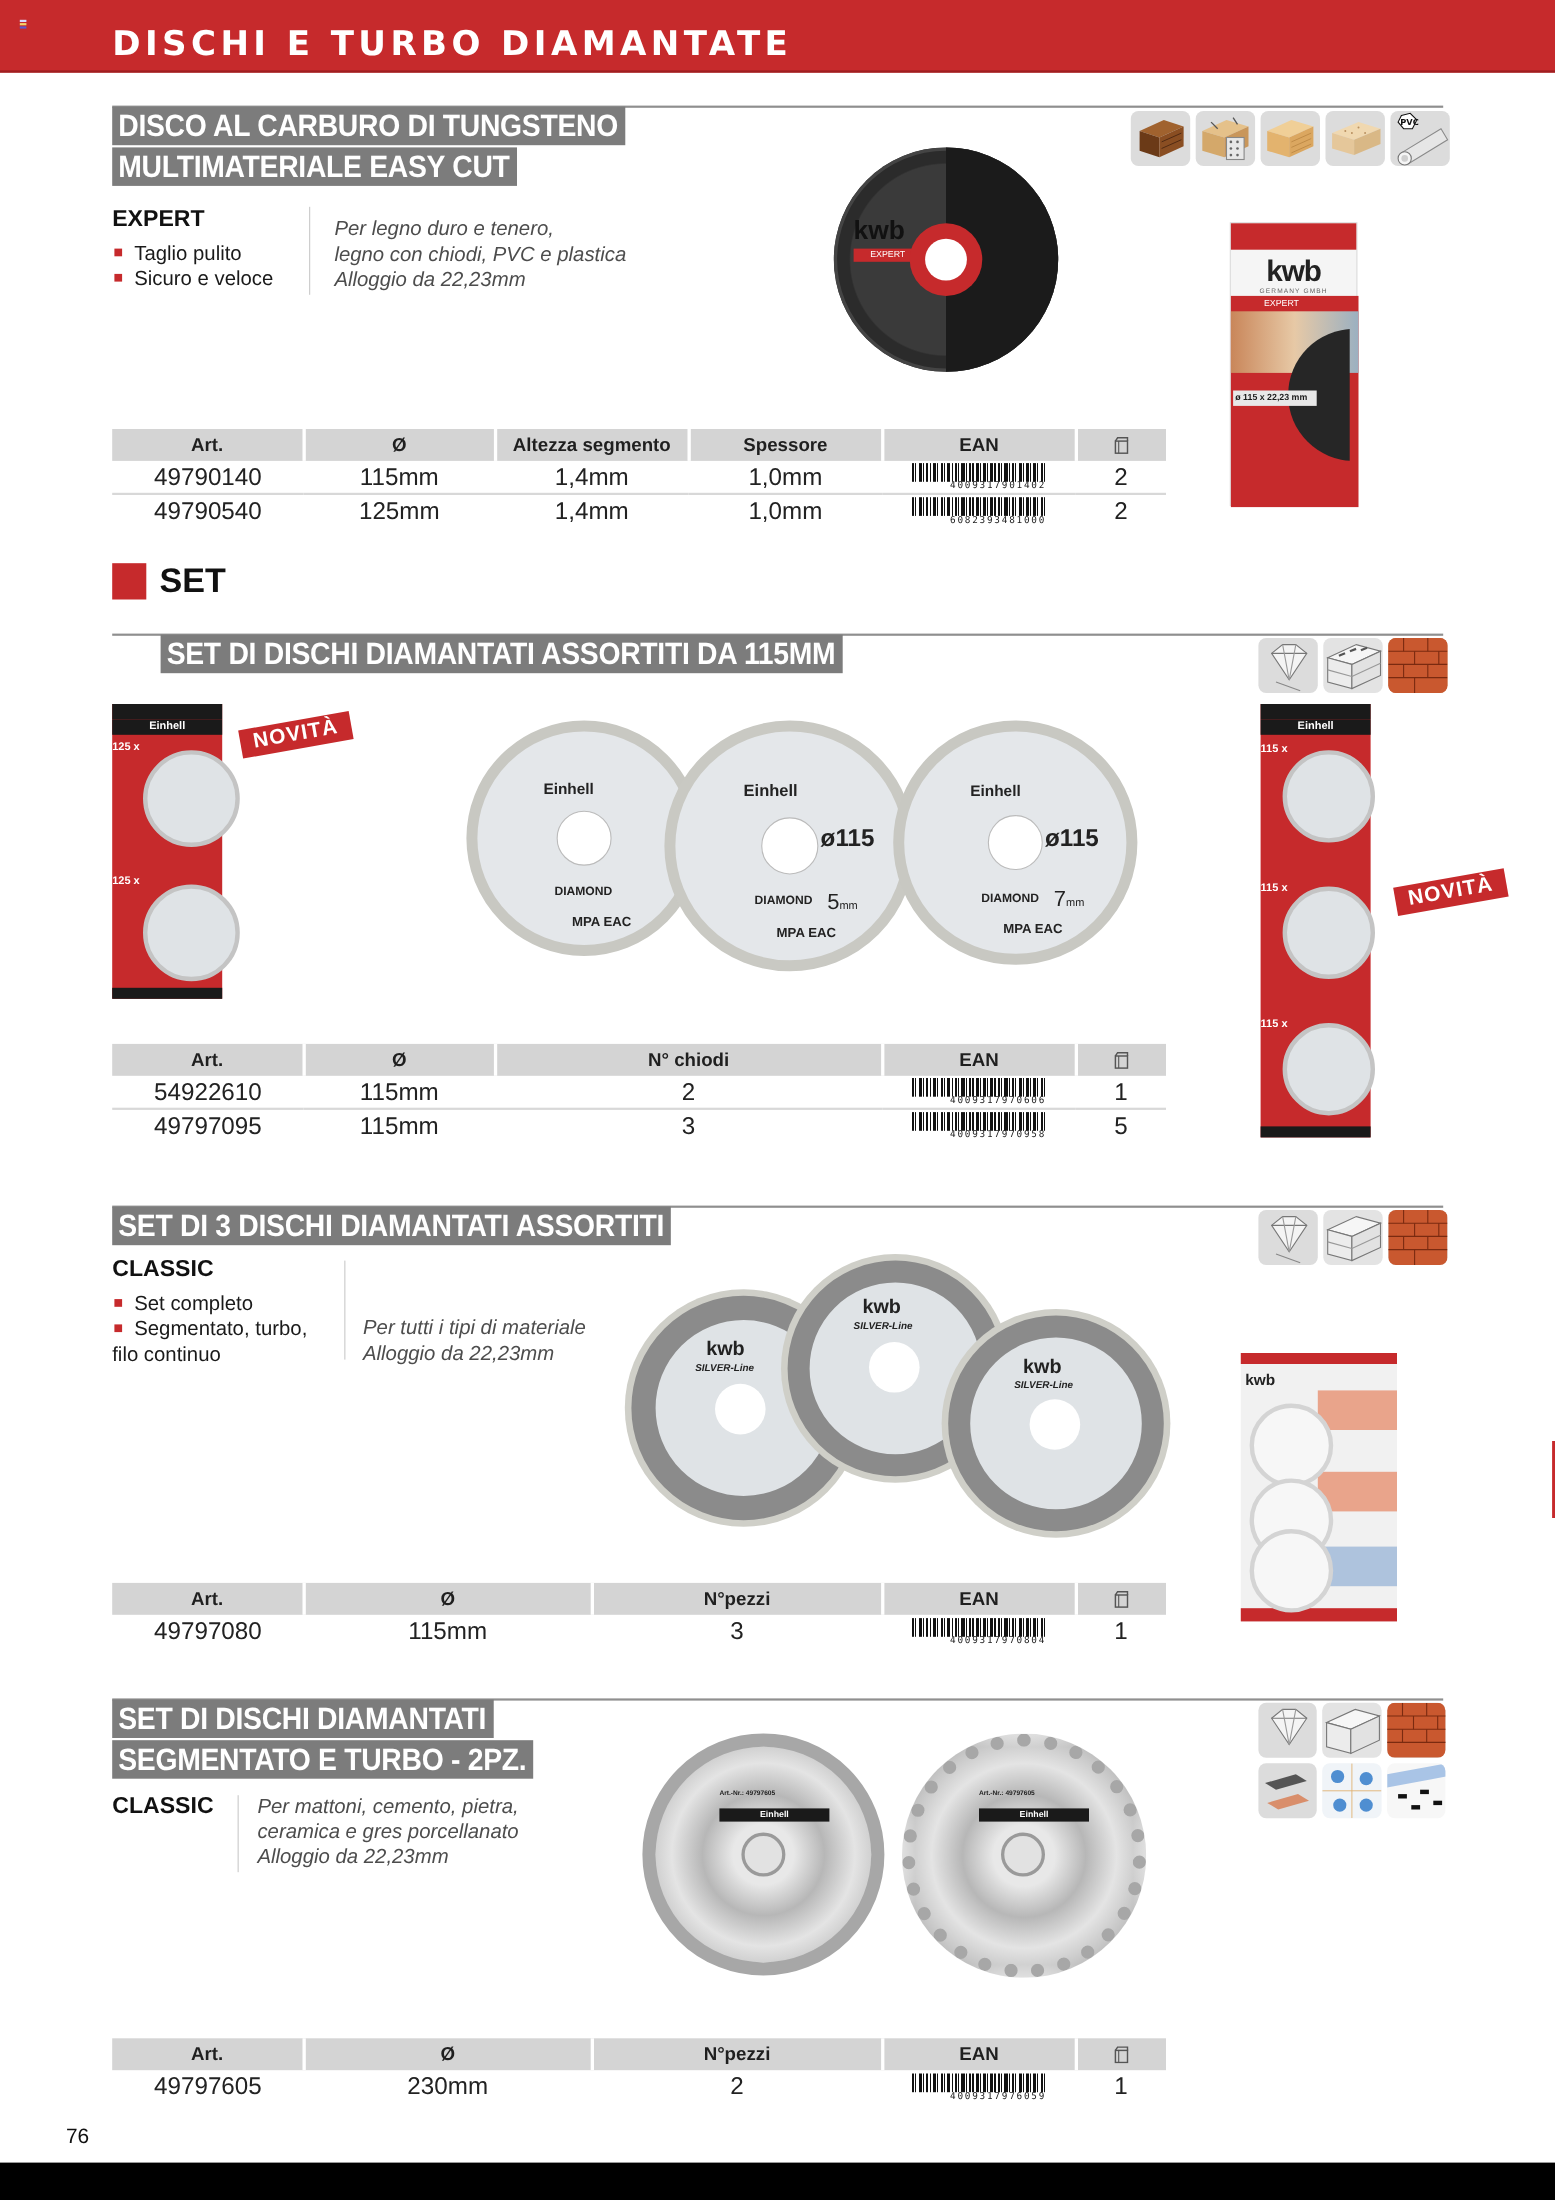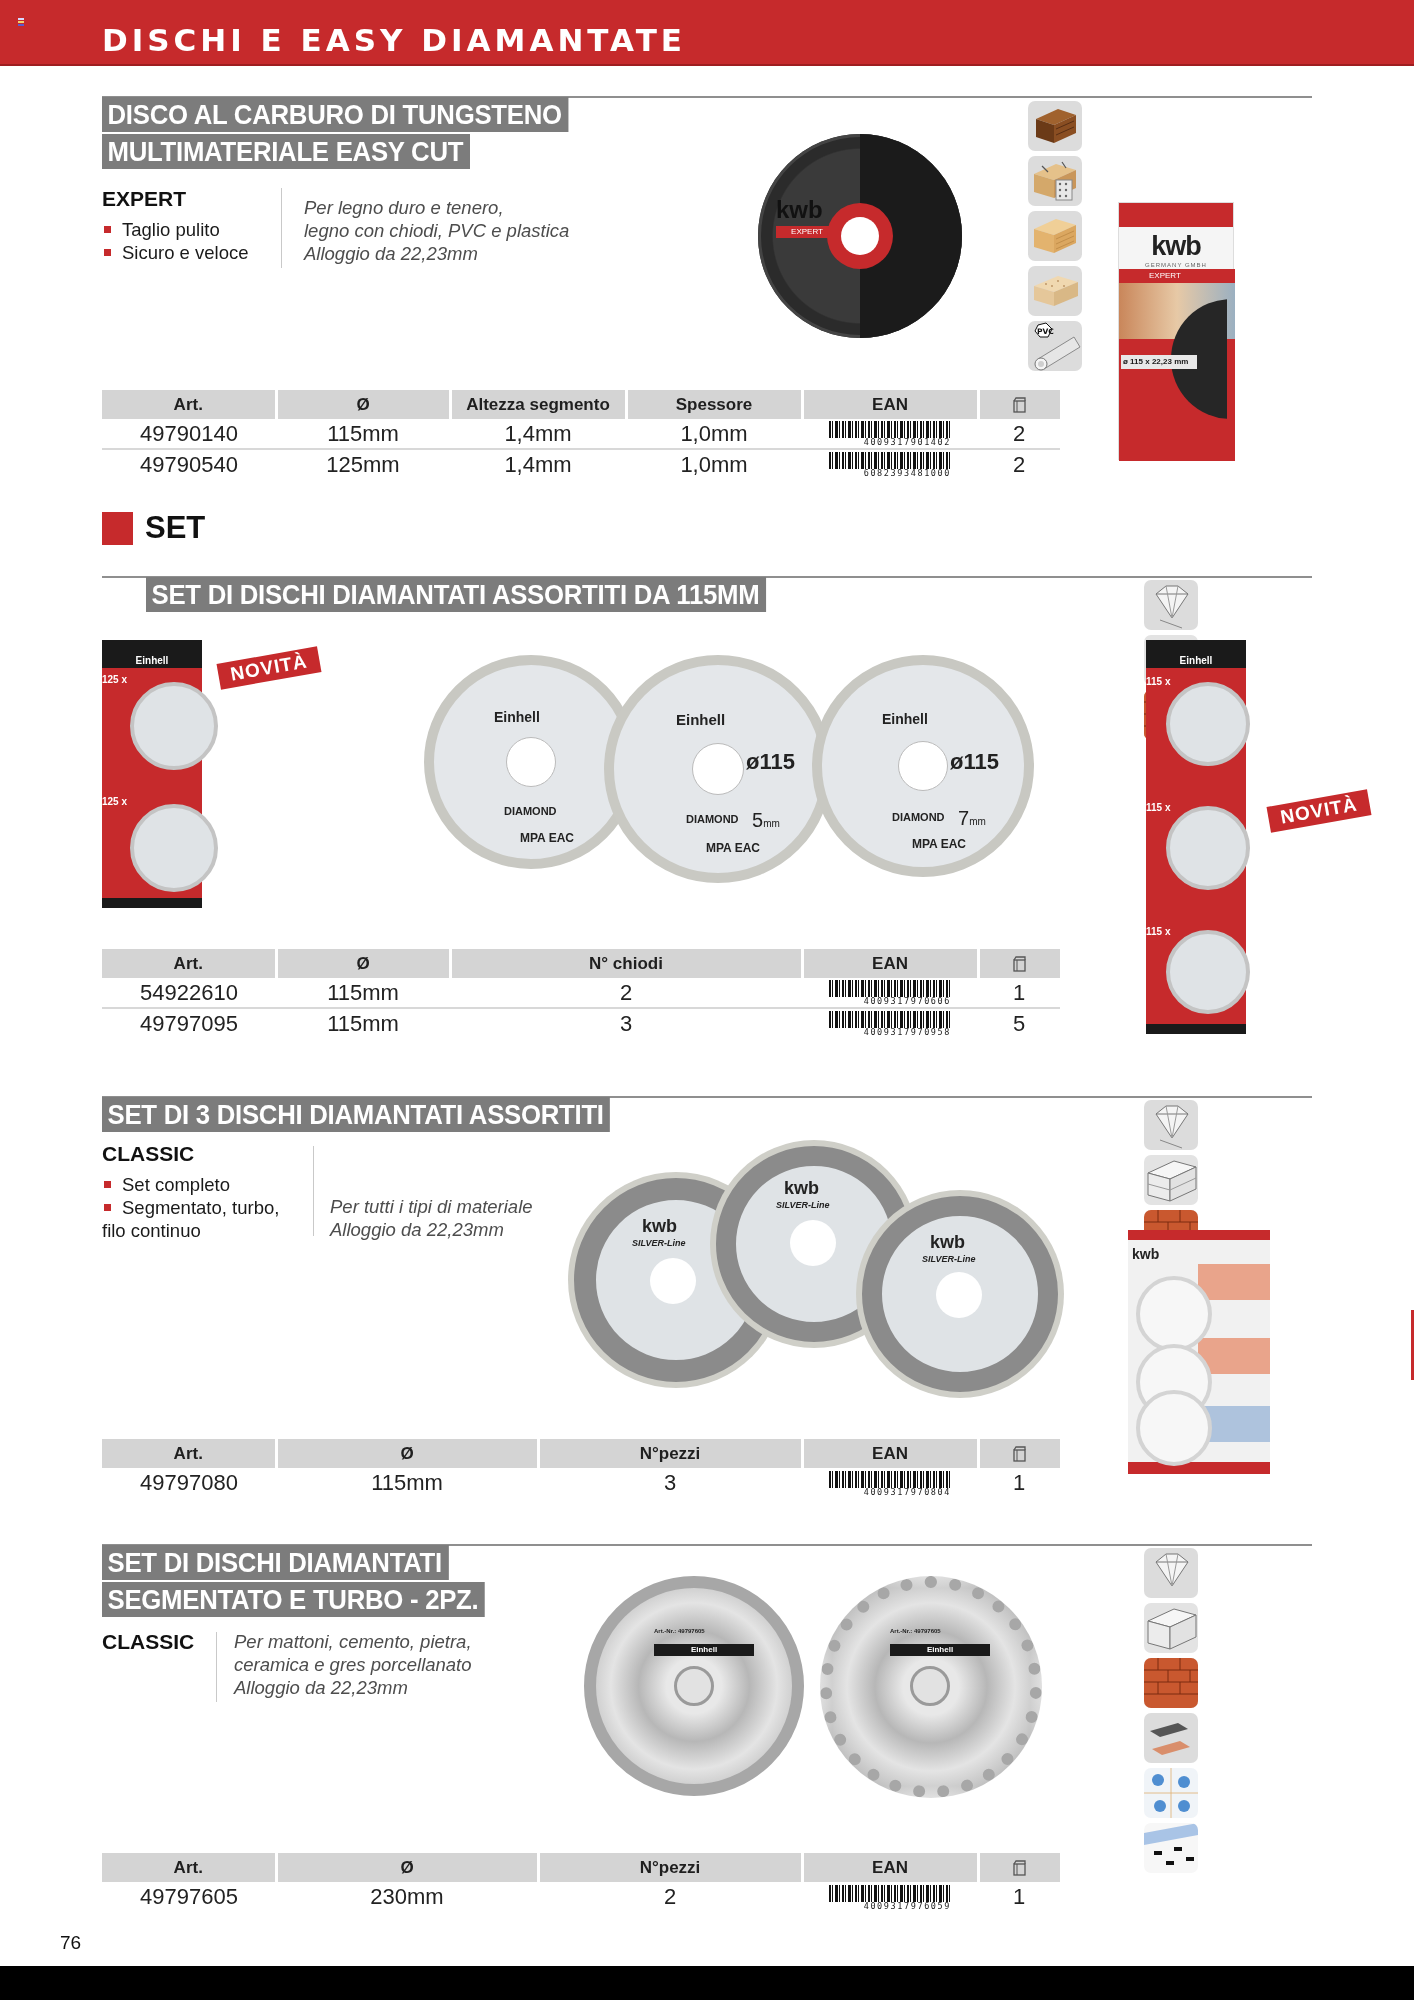--- a/index.html
+++ b/index.html
@@ -30,21 +30,21 @@
   .spec-table th { background: #d4d4d4; font-weight: bold; font-size: 17px; color: #1f1f1f; height: 29px; border-right: 3px solid #ffffff; text-align: center; }
   .spec-table th:last-child { border-right: none; }
   .spec-table td { font-size: 22px; color: #222; text-align: center; height: 30px; font-family: "Liberation Sans", sans-serif; }
   .spec-table tr.sep td { border-bottom: 2px solid #d8d8d8; }
   .barcode { display: inline-block; width: 122px; height: 26px; position: relative; vertical-align: middle; }
   .barcode .bars { height: 17px; background: repeating-linear-gradient(90deg, #111 0 2px, #fff 2px 3px, #111 3px 4px, #fff 4px 6px, #111 6px 9px, #fff 9px 10px, #111 10px 11px, #fff 11px 13px); }
   .barcode .num { font-family: "DejaVu Sans Mono", monospace; font-size: 8.5px; letter-spacing: 1.6px; color: #222; line-height: 9px; text-align: right; }
   .pack-icon { display: inline-block; width: 15px; height: 16px; position: relative; vertical-align: middle; }
 
   
-  .tiles { position: absolute; display: flex; gap: 5px; flex-direction: column; }
+  .tiles { position: absolute; display: flex; gap: 5px; }
   .tile { width: 54px; height: 50px; border-radius: 7px; background: #dcdcdc; overflow: hidden; position: relative; }
   .tile svg { position: absolute; left: 0; top: 0; }
 
   
   .disc { position: absolute; border-radius: 50%; }
   .hub { position: absolute; border-radius: 50%; background: #fff; }
   .card { position: absolute; }
   .ribbon { position: absolute; background: #c62a2c; color: #fff; font-weight: bold; font-size: 19px; padding: 2px 12px; letter-spacing: 1px; transform: rotate(-10deg); }
 
   .set-head { position: absolute; left: 102px; top: 510px; display: flex; align-items: center; }
@@ -57,21 +57,21 @@
 </style>
 </head>
 <body>
 
 <div class="topbar" data-name="page-header-band">
   <div class="menu-mark" data-name="menu-icon">
     <i style="background:#d8d8ff"></i>
       <i style="background:#f3d36b"></i>
       <i style="background:#5a5acf"></i>
   </div>
-  <h1 data-name="page-title">DISCHI E EASY DIAMANTATE</h1>
+  <h1 data-name="page-title">DISCHI E TURBO DIAMANTATE</h1>
 </div>
 
 <div class="sec-rule" style="left:102px; top:96px; width:1210px;" data-name="section-divider"></div>
 <div class="sec-title" style="top:97px;text-decoration:underline;" data-name="section-title">
   <span class="line-wrap"><span class="line" data-name="section-title-line">DISCO AL CARBURO DI TUNGSTENO</span></span>
   <span class="line-wrap"><span class="line" data-name="section-title-line">MULTIMATERIALE EASY CUT</span></span>
 </div>
 
 <div class="tiles" style="left:1028px; top:101px;" data-name="material-icons">
   <div class="tile" data-name="hardwood-icon">

